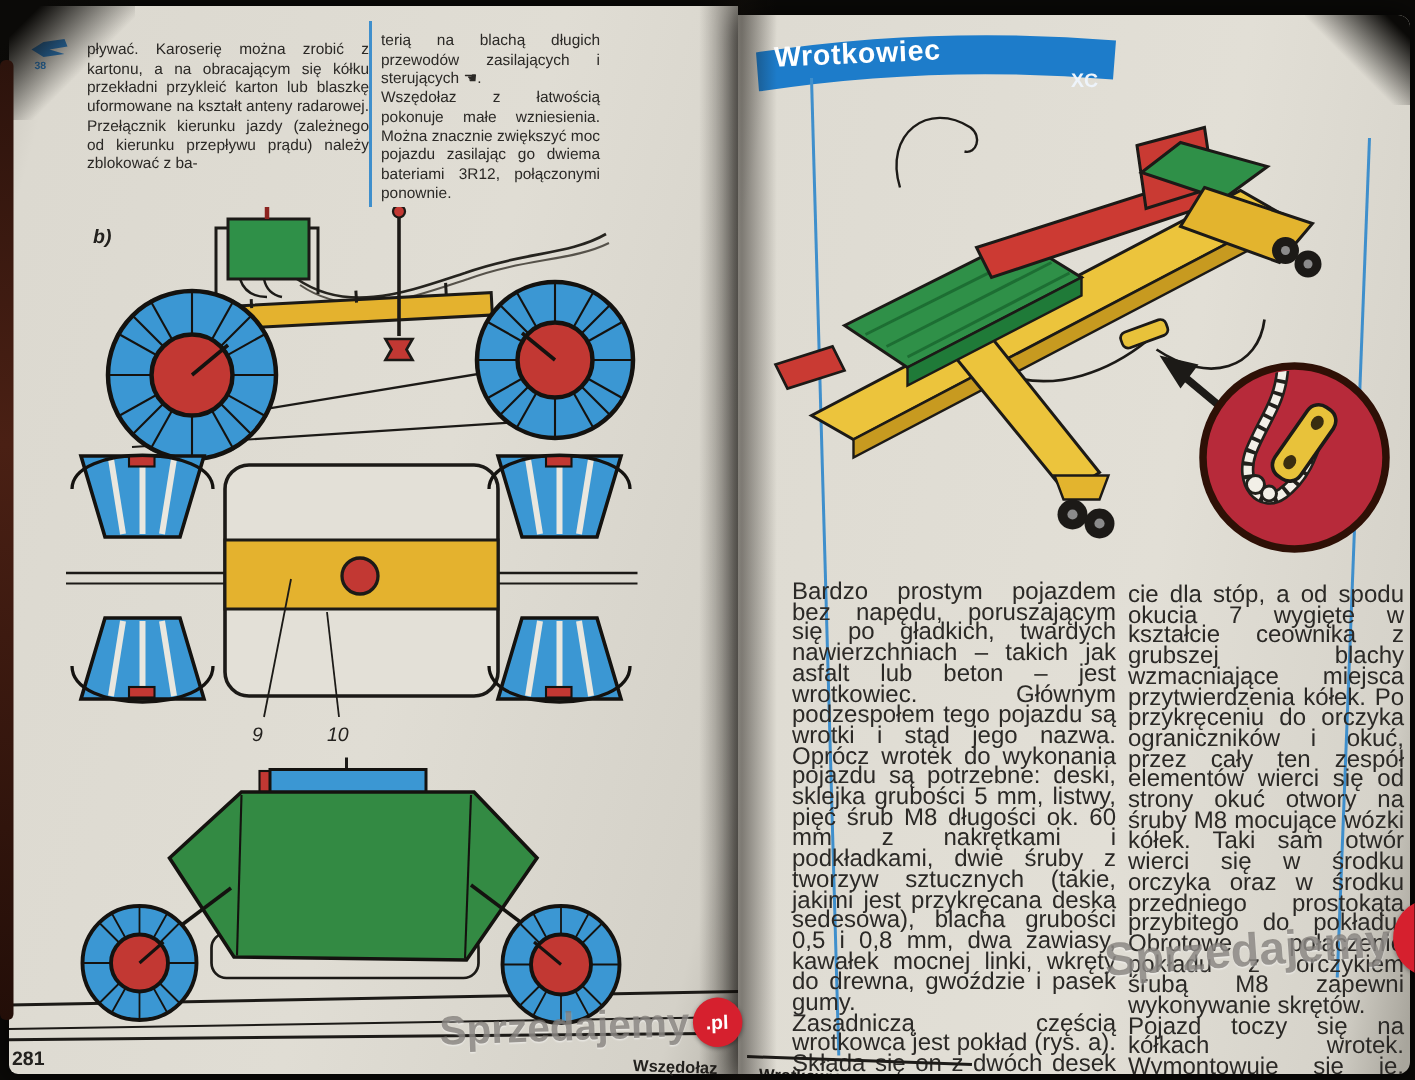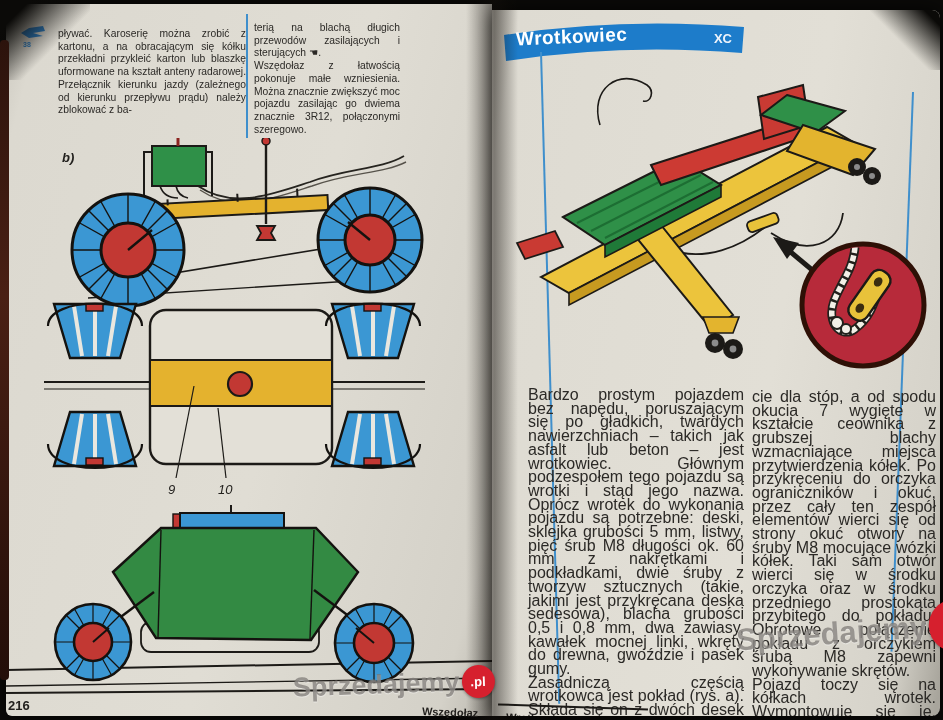--- a/index.html
+++ b/index.html
@@ -25,21 +25,21 @@
   .body-col{font-size:16px;line-height:13.7px;}
   .body-col p{margin:0;}
   .blue-rule{background:#3f8fcc;width:2px;}
   .footer-rule{background:#1d1b18;height:2px;}
   .footer-word{font-weight:bold;font-size:11px;color:#23211e;}
   .page-num{font-weight:bold;font-size:13px;color:#23211e;}
   
   #title-band{width:244px;height:42px;}
   #title-band .t-main{position:absolute;left:14px;top:7px;color:#fff;font-weight:bold;
      font-size:19px;letter-spacing:.5px;transform:rotate(-2.5deg);}
-  #title-band .t-code{position:absolute;right:14px;top:12px;color:#eef4fb;font-weight:bold;font-size:13px;margin-left:20px;}
+  #title-band .t-code{position:absolute;right:14px;top:27px;color:#eef4fb;font-weight:bold;font-size:13px;margin-left:20px;}
   
   .wm{display:flex;align-items:center;pointer-events:none;}
   .wm-text{font-weight:bold;color:rgba(120,117,112,.72);text-shadow:0 1px 1px rgba(255,255,255,.45);}
   .wm-dot{background:#d6202e;border-radius:50%;color:#fff;font-weight:bold;
      display:flex;align-items:center;justify-content:center;box-shadow:0 1px 3px rgba(0,0,0,.4);}
   #wm-left{transform:rotate(-2deg);}
   #wm-left .wm-text{font-size:27px;}
   #wm-left .wm-dot{width:33px;height:33px;font-size:13px;margin-left:2px;}
   #wm-right{transform:rotate(-4deg);}
   #wm-right .wm-text{font-size:31px;}
@@ -52,21 +52,21 @@
 <div class="page" id="left-page">
 
   <svg class="abs" style="left:13px;top:20px" width="28" height="16" viewBox="0 0 28 16">
     <path d="M2,9 L10,4 L24,2 L26,7 L14,9 L24,12 L10,14 Z" fill="#2f7fc4"></path>
   </svg>
   <div class="abs margin-mark" style="left:17px;top:37px">38</div>
 
   <div class="abs pg-text small-col" style="left:52px;top:24px;width:188px">pływać. Karoserię można zrobić z kartonu, a na obracającym się kółku przekładni przykleić karton lub blaszkę uformowane na kształt anteny radarowej. Przełącznik kierunku jazdy (zależnego od kierunku przepływu prądu) należy zblokować z ba-</div>
   <div class="abs blue-rule" style="left:240px;top:10px;height:124px"></div>
   <div class="abs pg-text small-col" style="left:248px;top:18px;width:146px"><span>terią na blachą długich przewodów zasilających i sterujących </span><span>☚.</span><br>
-    <span>Wszędołaz z łatwością pokonuje małe wzniesienia. Można znacznie zwiększyć moc pojazdu zasilając go dwiema znacznie 3R12, połączonymi szeregowo.</span>
+    <span>Wszędołaz z łatwością pokonuje małe wzniesienia. Można znacznie zwiększyć moc pojazdu zasilając go dwiema bateriami 3R12, połączonymi ponownie.</span>
   </div>
 
   <svg class="abs" style="left:42px;top:134px" width="380" height="172" viewBox="0 0 380 172">
     <text x="14" y="24" font-size="13" font-weight="bold" font-style="italic" fill="#23211e">b)</text>
 
     <line x1="60" y1="146" x2="352" y2="98" stroke="#1c1a17" stroke-width="1.6"></line>
     <line x1="40" y1="160" x2="350" y2="140" stroke="#1c1a17" stroke-width="1.4"></line>
     <line x1="40" y1="130" x2="118" y2="126" stroke="#1c1a17" stroke-width="1.6" stroke-dasharray="7 4"></line>
 
     <path d="M150,48 C185,72 225,56 262,44 C300,30 332,32 356,18" fill="none" stroke="#26241f" stroke-width="1.8"></path>
@@ -211,21 +211,21 @@
           <line x1="395" y1="116" x2="341" y2="170"></line>
         <line x1="349" y1="108" x2="387" y2="178"></line>
           <line x1="387" y1="108" x2="349" y2="178"></line>
       </g>
       <circle cx="368" cy="143" r="20" fill="#c23833" stroke="#14120f" stroke-width="2.6"></circle>
       <line x1="368" y1="143" x2="350" y2="128" stroke="#14120f" stroke-width="2"></line>
     </g>
   </svg>
 
   <div class="abs footer-rule" style="left:0;top:686px;width:486px;transform:rotate(-0.5deg)"></div>
-  <div class="abs page-num" style="left:2px;top:694px">216</div>
+  <div class="abs page-num" style="left:2px;top:694px">281</div>
   <div class="abs footer-word" style="left:416px;top:702px;transform:rotate(2deg)">Wszędołaz</div>
 </div>
 
 <div class="page" id="right-page" style="overflow:hidden">
 
   <div class="abs" id="title-band" style="left:10px;top:9px">
     <svg width="244" height="42" viewBox="0 0 244 42">
       <path d="M2,16 Q120,-2 242,8 L240,34 Q120,24 4,42 Z" fill="#1d7cca"></path>
     </svg>
     <div class="t-main">Wrotkowiec</div>

